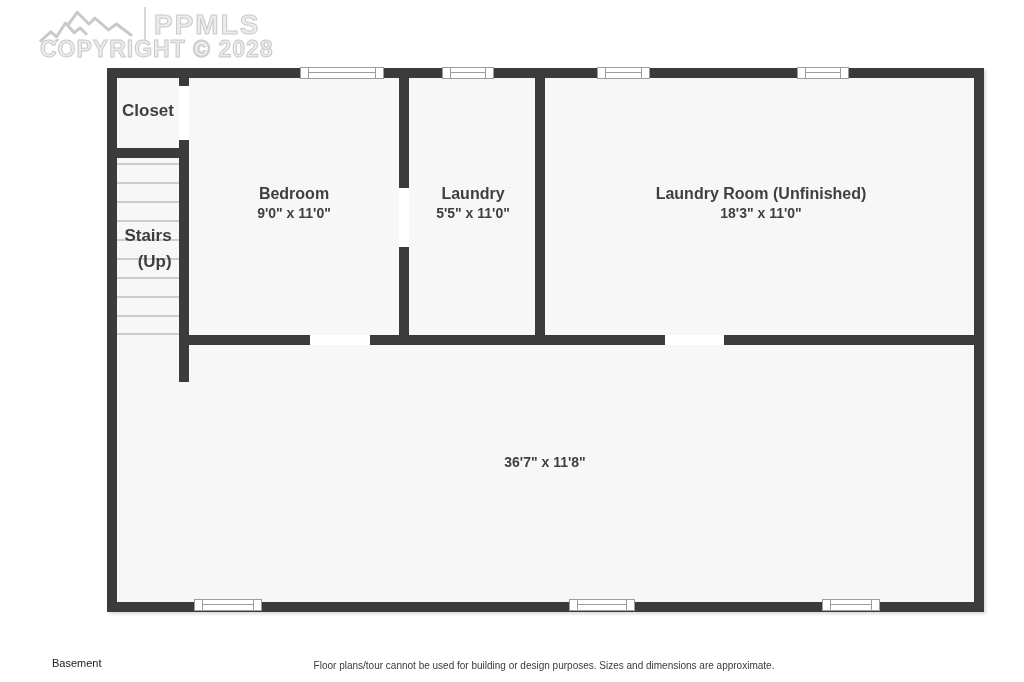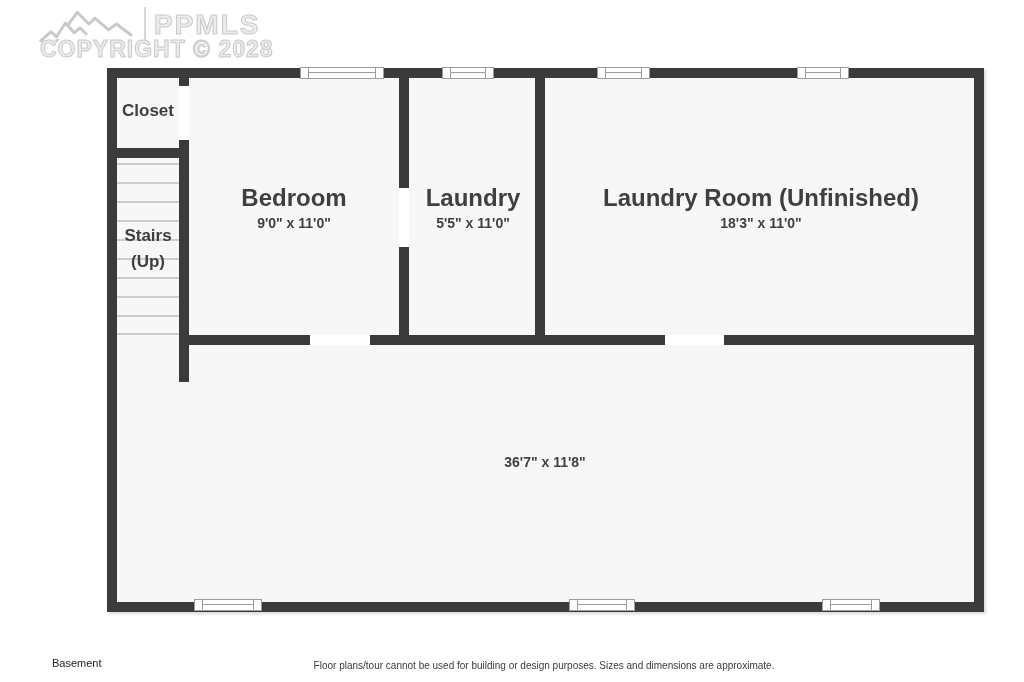--- a/index.html
+++ b/index.html
@@ -26,24 +26,24 @@
   .door{position:absolute;background:#ffffff;}
   .step{position:absolute;left:85px;width:62px;height:2px;background:var(--stairline);}
 
   .window{position:absolute;height:12px;background:#ffffff;border:1px solid var(--windowline);}
   .window::after{content:'';position:absolute;left:7px;right:7px;top:4px;height:1px;background:var(--windowline);}
   .window i{position:absolute;top:0;bottom:0;width:1px;background:var(--windowline);}
   .window i.cl{left:7px;} .window i.cr{right:7px;}
 
   
   .room-label{position:absolute;transform:translateX(-50%);text-align:center;color:var(--text);white-space:nowrap;}
-  .room-name{font-size:24px;font-weight:700;line-height:1.2;}
+  .room-name{font-size:16px;font-weight:700;line-height:1.2;}
   .room-dims{font-size:14px;font-weight:700;line-height:1.3;margin-top:1px;}
   .small-room .room-name{font-size:17px;}
-  .stairs-label .room-name{line-height:1.55;}
+  .stairs-label .room-name{line-height:1.55;text-align:right;}
 
   
   .floor-label{position:absolute;left:20px;top:657px;font-size:11px;font-weight:400;color:#222;}
   .disclaimer{position:absolute;left:0;right:0;top:660px;text-align:center;
               font-size:10px;font-weight:400;color:#3a3a3a;}
 </style>
 </head>
 <body>
 
 <div class="page">

